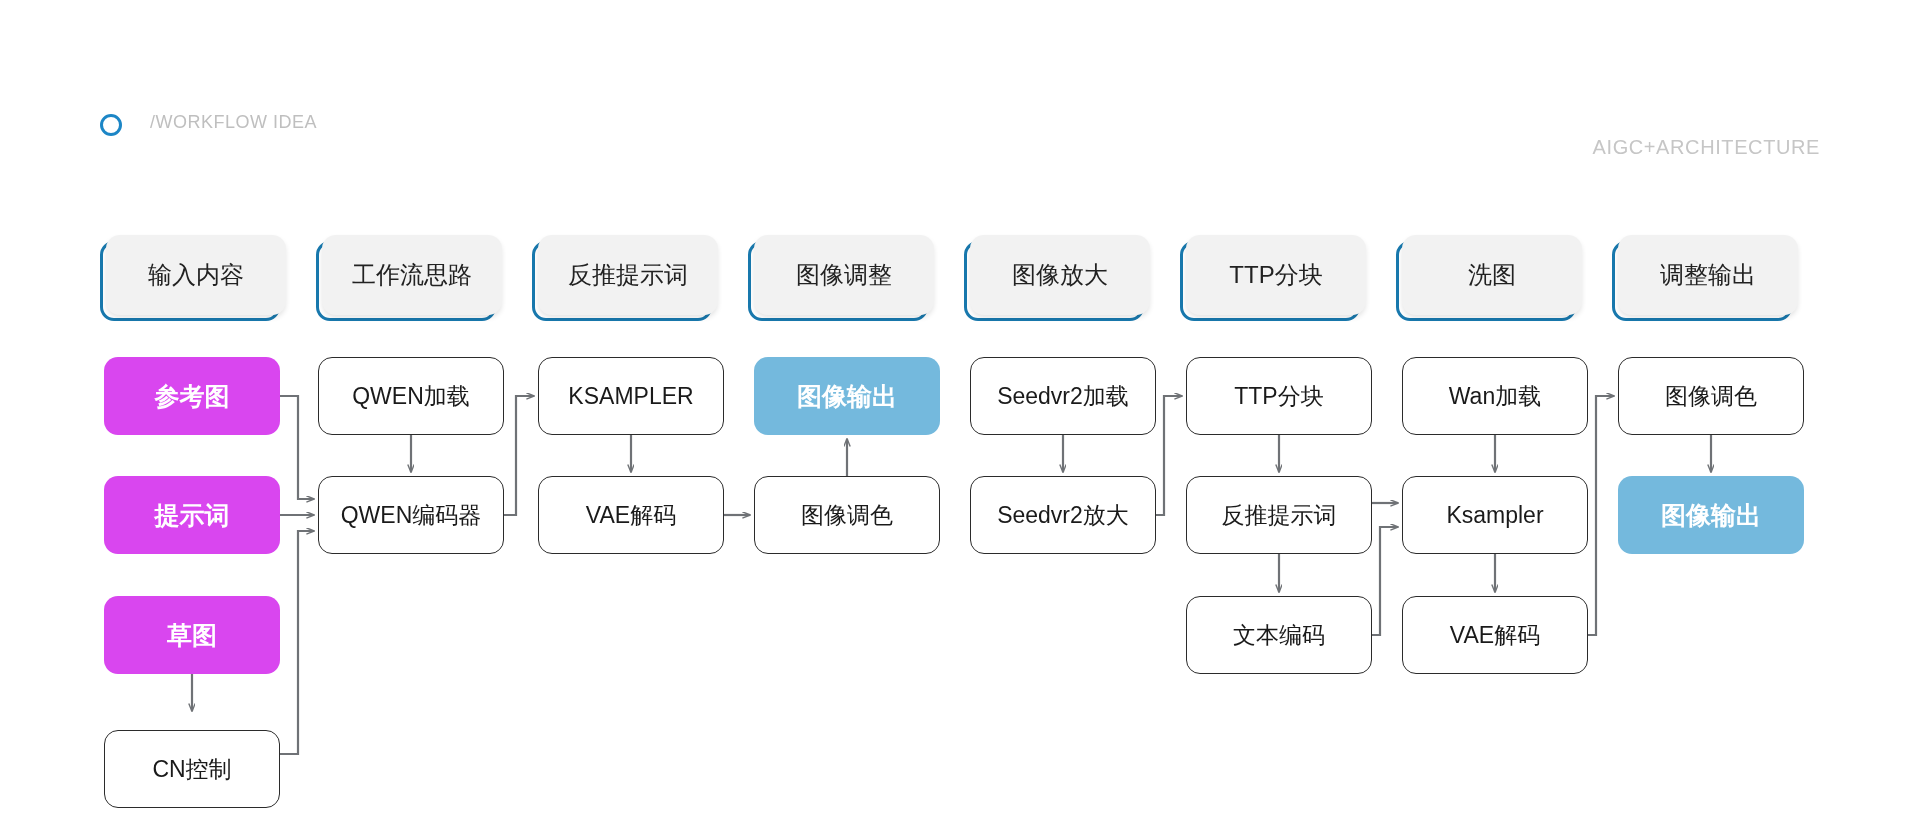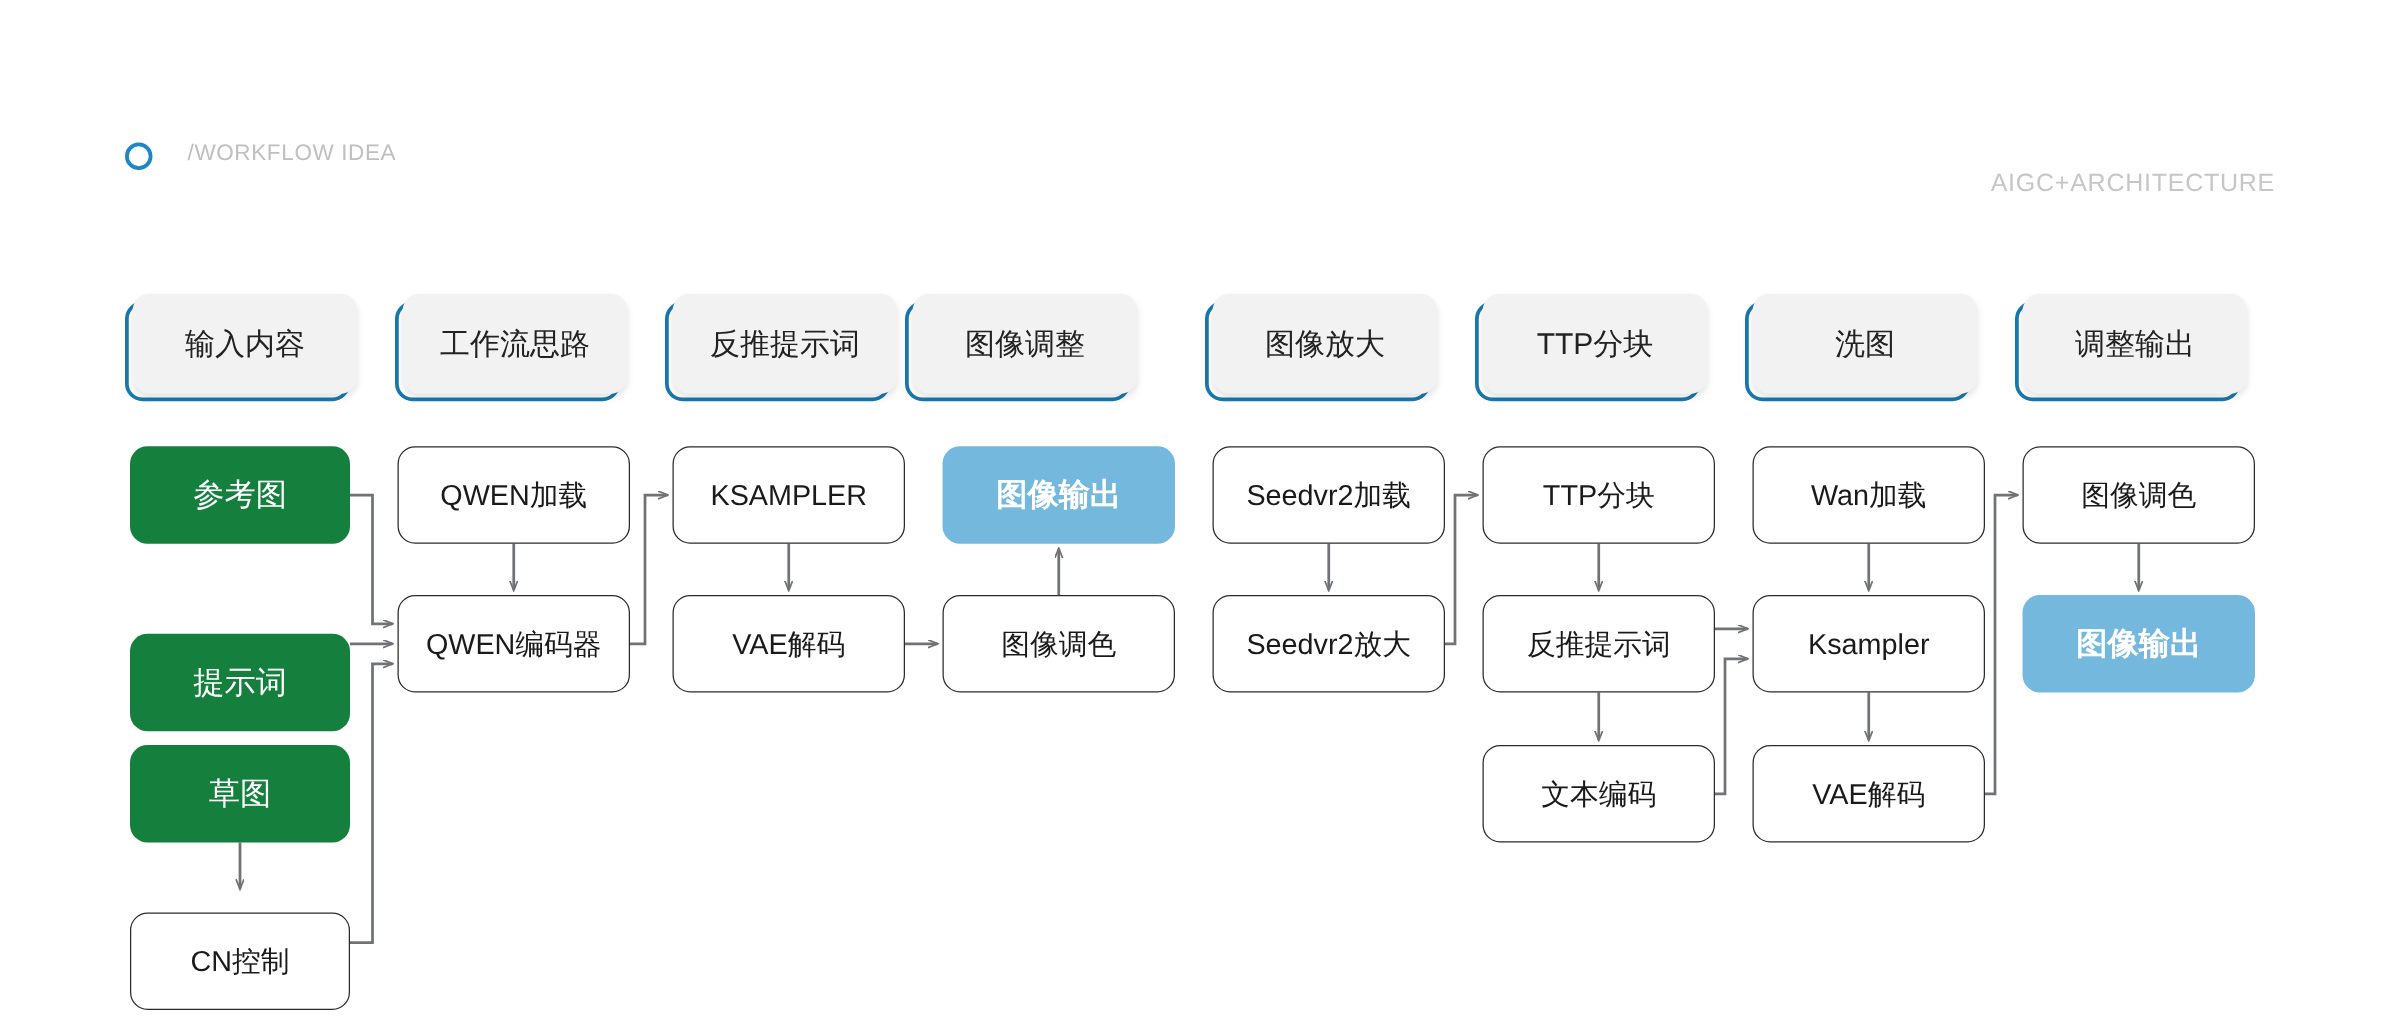--- a/index.html
+++ b/index.html
@@ -30,21 +30,21 @@
               display:flex;align-items:center;justify-content:center;
               box-shadow:0 3px 5px rgba(0,0,0,.10);}
   .chip .lbl{font-size:24px;color:#222222;}
 
   
   .node{position:absolute;box-sizing:border-box;display:flex;
         align-items:center;justify-content:center;border-radius:14px;
         text-align:center;line-height:1.15;}
   .node.plain{background:#ffffff;border:1.6px solid #2b2b2b;
               font-size:23px;color:#1a1a1a;}
-  .node.dark{background:#15803d;color:#ffffff;font-size:25px;font-weight:normal;
+  .node.dark{background:#d946ef;color:#ffffff;font-size:25px;font-weight:bold;
              border:none;}
   .node.blue{background:#74b9dd;color:#ffffff;font-size:25px;font-weight:bold;
              border:none;}
 
   
   #wires{position:absolute;left:0;top:0;width:1920px;height:819px;
          pointer-events:none;}
 </style>
 </head>
 <body>
@@ -69,21 +69,21 @@
         <div class="face">
           <span class="lbl">工作流思路</span>
         </div>
       </div>
       <div class="chip" style="left: 532px; top: 235px;">
         <div class="outline"></div>
         <div class="face">
           <span class="lbl">反推提示词</span>
         </div>
       </div>
-      <div class="chip" style="left: 724px; top: 235px; padding-left: 48px;">
+      <div class="chip" style="left: 748px; top: 235px; padding-left: 48px;">
         <div class="outline"></div>
         <div class="face">
           <span class="lbl">图像调整</span>
         </div>
       </div>
       <div class="chip" style="left: 964px; top: 235px;">
         <div class="outline"></div>
         <div class="face">
           <span class="lbl">图像放大</span>
         </div>
@@ -134,21 +134,21 @@
         <path d="M 1495 554 V 592"></path>
         <path d="M 1588 635 H 1596 V 396 H 1614"></path>
         <path d="M 1711 435 V 472"></path>
       </g>
   </svg>
 
   <div id="node-layer">
       <div class="node dark" style="left: 104px; top: 357px; width: 176px; height: 78px;">
         <span>参考图</span>
       </div>
-      <div class="node dark" style="left: 104px; top: 476px; width: 176px; height: 78px; margin-top: 31px;">
+      <div class="node dark" style="left: 104px; top: 476px; width: 176px; height: 78px;">
         <span>提示词</span>
       </div>
       <div class="node dark" style="left: 104px; top: 596px; width: 176px; height: 78px;">
         <span>草图</span>
       </div>
       <div class="node plain" style="left: 104px; top: 730px; width: 176px; height: 78px;">
         <span>CN控制</span>
       </div>
       <div class="node plain" style="left: 318px; top: 357px; width: 186px; height: 78px;">
         <span>QWEN加载</span>

